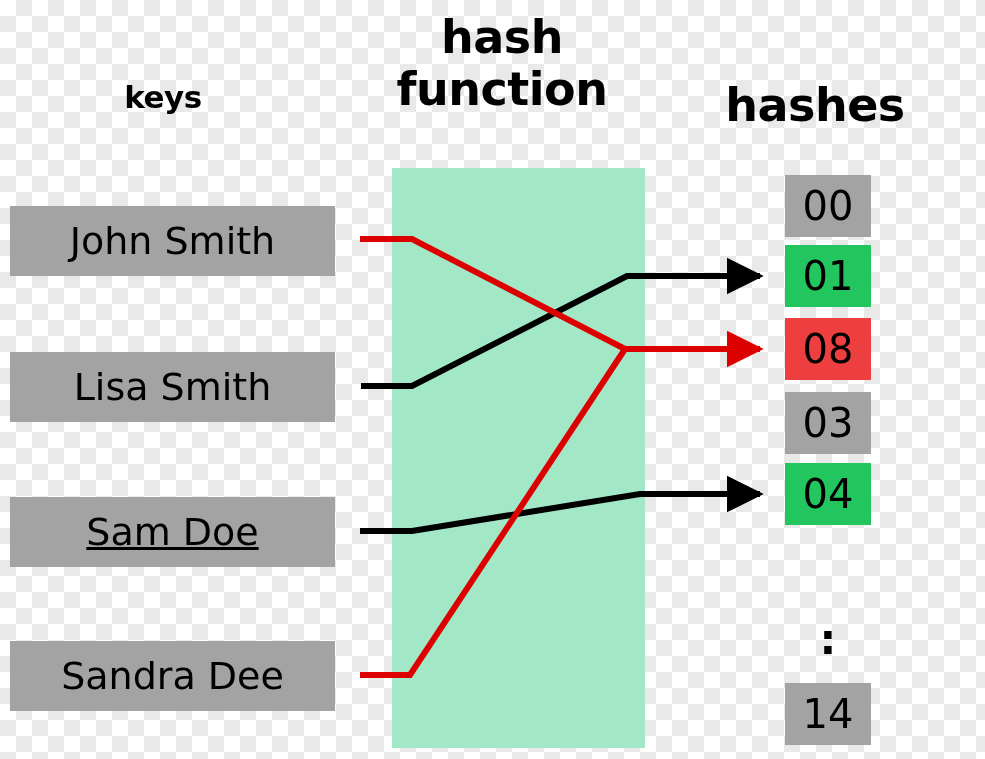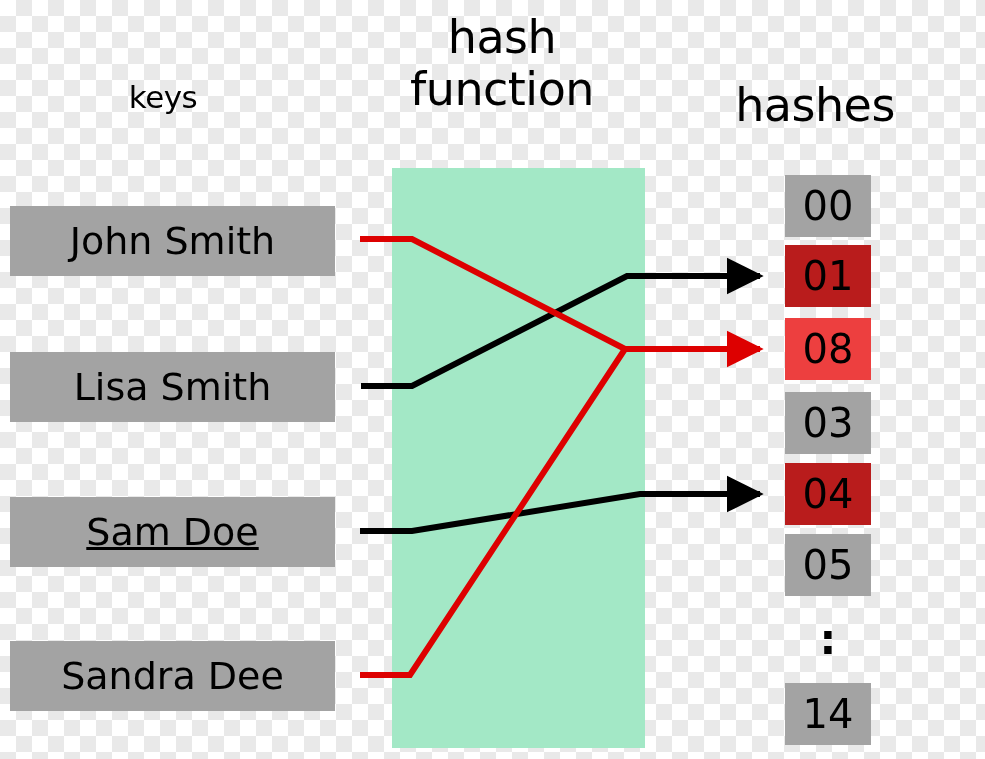--- a/index.html
+++ b/index.html
@@ -22,21 +22,21 @@
   }
   #stage {
     position: relative;
     width: 985px;
     height: 759px;
   }
 
   
   .heading {
     position: absolute;
-    font-weight: normal;
+    font-weight: bold;
     color: #000000;
     text-align: center;
     line-height: 1.12;
     letter-spacing: -0.5px;
     white-space: pre-line;
   }
   #title-keys    { left: 38px;  top: 80px;  width: 250px; font-size: 31px; }
   #title-hashfn  { left: 372px; top: 12px;  width: 260px; font-size: 46px; }
   #title-hashes  { left: 690px; top: 80px;  width: 250px; font-size: 46px; }
 
@@ -75,21 +75,21 @@
     width: 86px;
     height: 62px;
     display: flex;
     align-items: center;
     justify-content: center;
     font-size: 40px;
     color: #000000;
     font-family: "DejaVu Sans", "Liberation Sans", sans-serif;
   }
   .hash-cell.plain  { background: #a3a3a3; }
-  .hash-cell.mapped { background: #b91c1c; }
+  .hash-cell.mapped { background: #22c55e; }
   .hash-cell.clash  { background: #ed3f3f; }
 
   #cell-00 { top: 175px; }
   #cell-01 { top: 245px; }
   #cell-02 { top: 318px; }
   #cell-03 { top: 392px; }
   #cell-04 { top: 463px; }
   #cell-05 { top: 534px; }
   #cell-15 { top: 683px; }
 
@@ -155,19 +155,18 @@
     <polyline points="360,675 410,675 625,349" fill="none" stroke="#dd0000" stroke-width="6"></polyline>
 
     <line x1="623" y1="349" x2="760" y2="349" stroke="#dd0000" stroke-width="6" marker-end="url(#arrow-red)"></line>
   </svg>
 
   <div class="hash-cell plain" id="cell-00">00</div>
   <div class="hash-cell mapped" id="cell-01">01</div>
   <div class="hash-cell clash" id="cell-02">08</div>
   <div class="hash-cell plain" id="cell-03">03</div>
   <div class="hash-cell mapped" id="cell-04">04</div>
-  <div class="hash-cell plain" id="cell-05">05</div>
 
   <div id="cell-ellipsis">:</div>
 
   <div class="hash-cell plain" id="cell-15">14</div>
 
 </div>
 
 </body></html>

